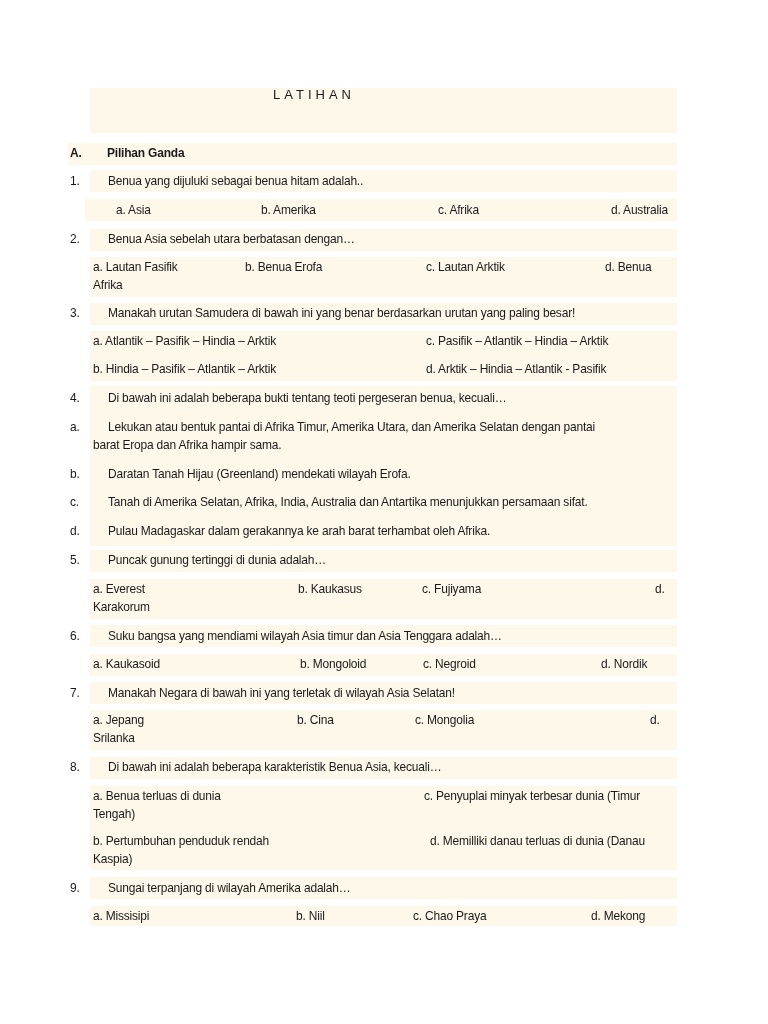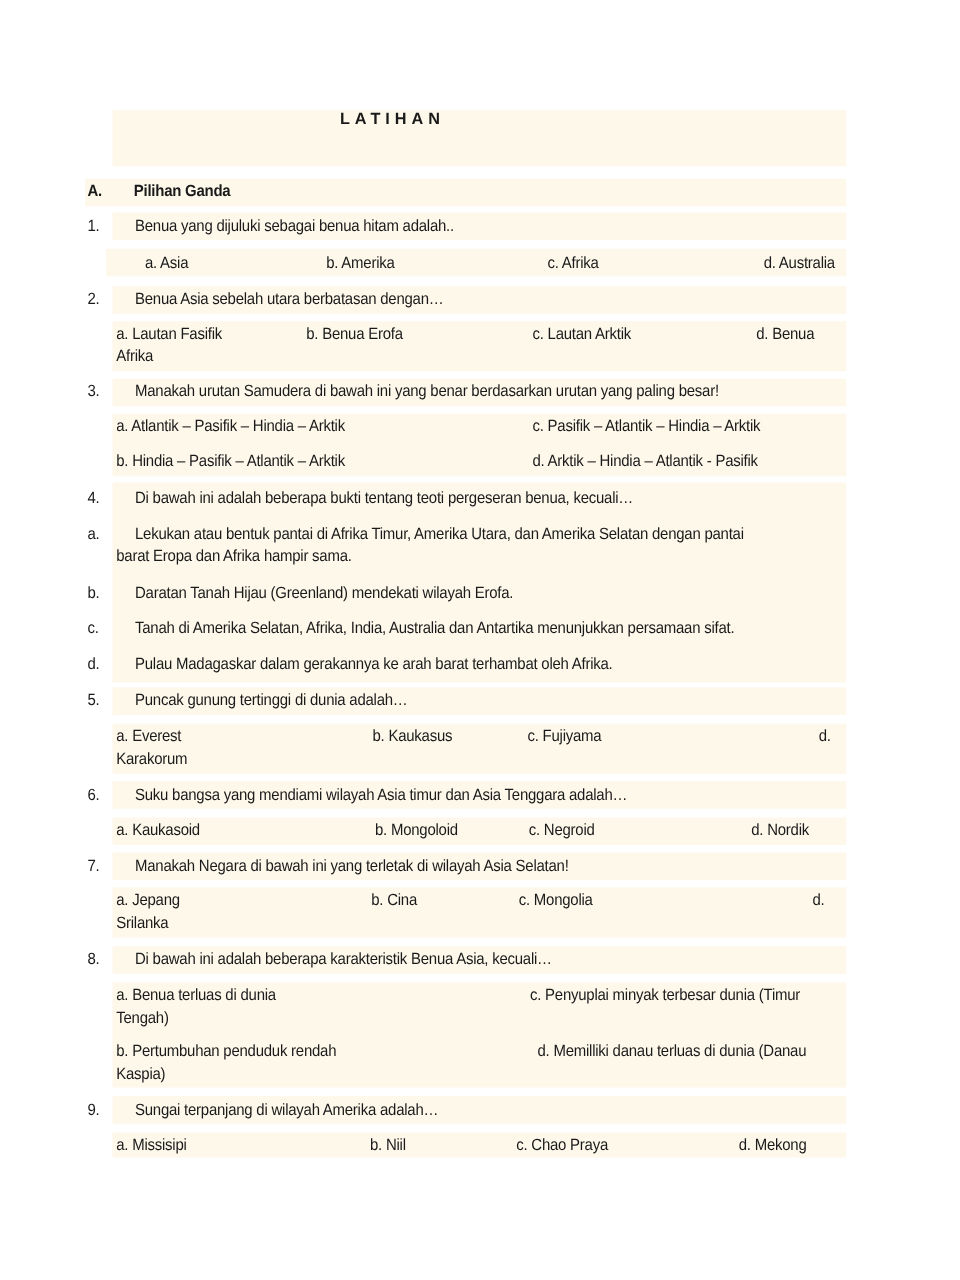--- a/index.html
+++ b/index.html
@@ -2,21 +2,21 @@
 <html><head>
   <meta charset="utf-8">
   <style>
     html, body { margin: 0; padding: 0; background: #ffffff; }
     body { width: 768px; height: 1024px; position: relative; overflow: hidden;
            font-family: "Liberation Sans", sans-serif; color: #1a1a1a; }
     .band { position: absolute; left: 90px; width: 587px; background: #fdf8ea; }
     .t { position: absolute; font-size: 13px; white-space: nowrap; line-height: 18px;
          letter-spacing: -0.2px; transform: scaleX(0.92); transform-origin: left center; }
     .title { position: absolute; left: 0; width: 628px; top: 87px; text-align: center;
-             font-weight: bold; font-size: 13px; letter-spacing: 4px; }
+             font-weight: normal; font-size: 13px; letter-spacing: 4px; }
     .bold { font-weight: bold; }
   </style>
 </head>
 <body>
 
 <div class="band" style="top:88px;height:45px;"></div>
 <div class="band" style="top:143px;height:22px;left:68px;width:609px;"></div>
 <div class="band" style="top:170px;height:22px;"></div>
 <div class="band" style="top:199px;height:22px;left:85px;width:592px;"></div>
 <div class="band" style="top:229px;height:22px;"></div>

